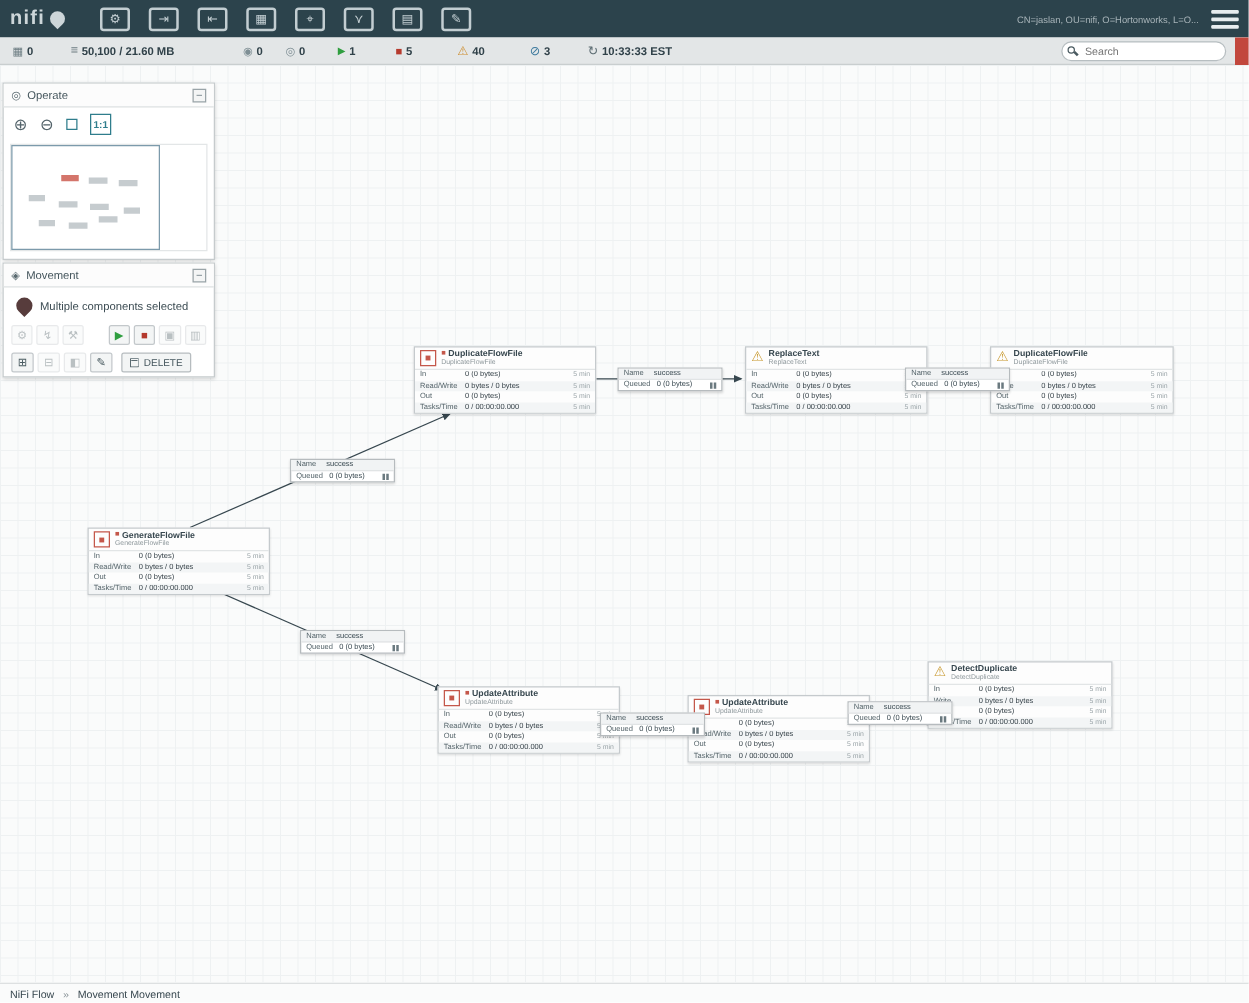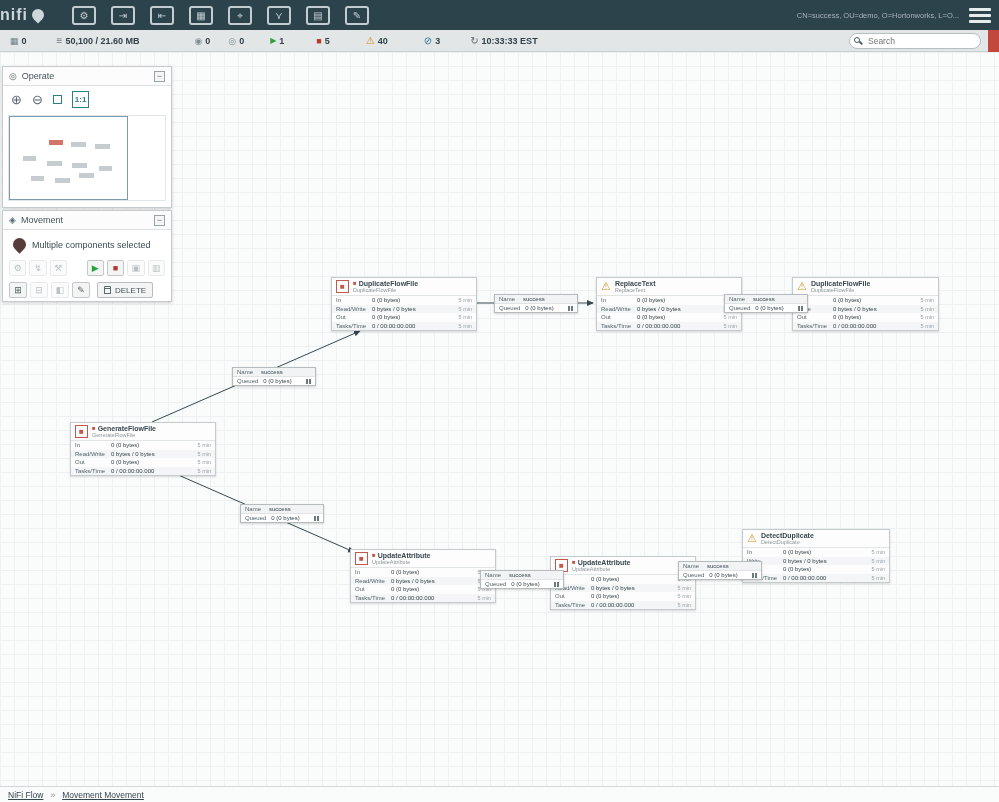--- a/index.html
+++ b/index.html
@@ -1,21 +1,21 @@
 <!DOCTYPE html>
 <html><head>
 <meta charset="utf-8">
 <style>
   * { margin:0; padding:0; box-sizing:border-box; }
   html,body { width:999px; height:802px; overflow:hidden;
     font-family:"Liberation Sans", sans-serif; background:#fff; }
 
   
   .header { height:30px; background:#2c434c; display:flex; align-items:center; position:relative; }
-  .logo { display:flex; align-items:center; gap:4px; }
+  .logo { display:flex; align-items:center; gap:4px; margin-left:8px; }
   .logo-text { font-size:16px; font-weight:bold; color:#cdd6d9; letter-spacing:1px; }
   .drop { display:inline-block; background:#cdd6d9; border-radius:50% 50% 50% 0; transform:rotate(-45deg); }
   .drop.hdr { width:12px; height:12px; }
   .drop.big { width:13px; height:13px; background:#573c3c; margin:0 6px 0 4px; flex:none; }
   .toolbar { display:flex; gap:15px; margin-left:28px; align-items:center; }
   .tb-icon { min-width:24px; height:19px; border:2px solid #c2cdd1; border-radius:3px; color:#c2cdd1;
     font-size:10px; line-height:15px; text-align:center; padding:0 2px; }
   .user { margin-left:auto; color:#a8b4b9; font-size:7.5px; margin-right:10px; white-space:nowrap; }
   .burger { width:22px; margin-right:8px; display:flex; flex-direction:column; gap:3px; cursor:pointer; }
   .burger span { height:3px; background:#e7edef; border-radius:1px; }
@@ -104,42 +104,42 @@
     box-shadow:0 1px 2px rgba(0,0,0,.16); font-size:6px; color:#37474f; }
   .cr1 { display:flex; gap:8px; padding:1px 4px; background:#f1f3f4; border-bottom:1px solid #e1e4e5; }
   .cr2 { display:flex; gap:5px; padding:1px 4px; align-items:center; }
   .cl { color:#55646a; }
   .bars { margin-left:auto; display:flex; gap:1px; }
   .bars i { width:2px; height:5px; background:#6b7a80; }
 
   
   .bottombar { height:16px; background:#fafbfb; border-top:1px solid #d3d7d9; display:flex;
     align-items:center; gap:7px; padding-left:8px; font-size:8.5px; color:#37474f; }
-  .crumb { cursor:pointer;text-decoration:underline; }
+  .crumb { cursor:pointer; }
   .sep { color:#8a9499; }
 </style>
 </head>
 <body>
 
 <div class="header">
   <div class="logo">
     <span class="logo-text">nifi</span>
     <span class="drop hdr"></span>
   </div>
   <div class="toolbar">
       <span class="tb-icon">⚙</span>
       <span class="tb-icon">⇥</span>
       <span class="tb-icon">⇤</span>
       <span class="tb-icon">▦</span>
       <span class="tb-icon">⌖</span>
       <span class="tb-icon">⋎</span>
       <span class="tb-icon">▤</span>
       <span class="tb-icon">✎</span>
     </div>
-  <div class="user">CN=success, OU=demo, O=Hortonworks, L=O...</div>
+  <div class="user">CN=jaslan, OU=nifi, O=Hortonworks, L=O...</div>
   <div class="burger">
       <span></span>
       <span></span>
       <span></span>
     </div>
 </div>
 
 <div class="statusbar">
   <span class="sti m30">
       <i class="ic ic-threads">▦</i>

